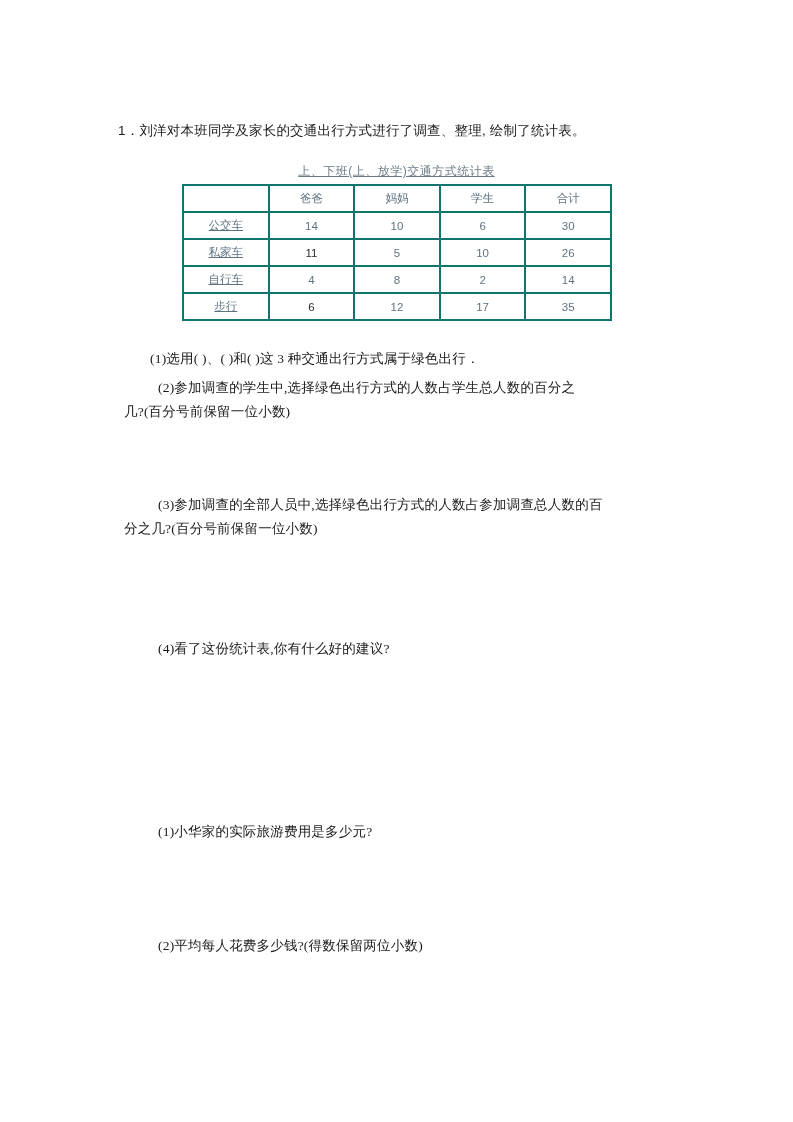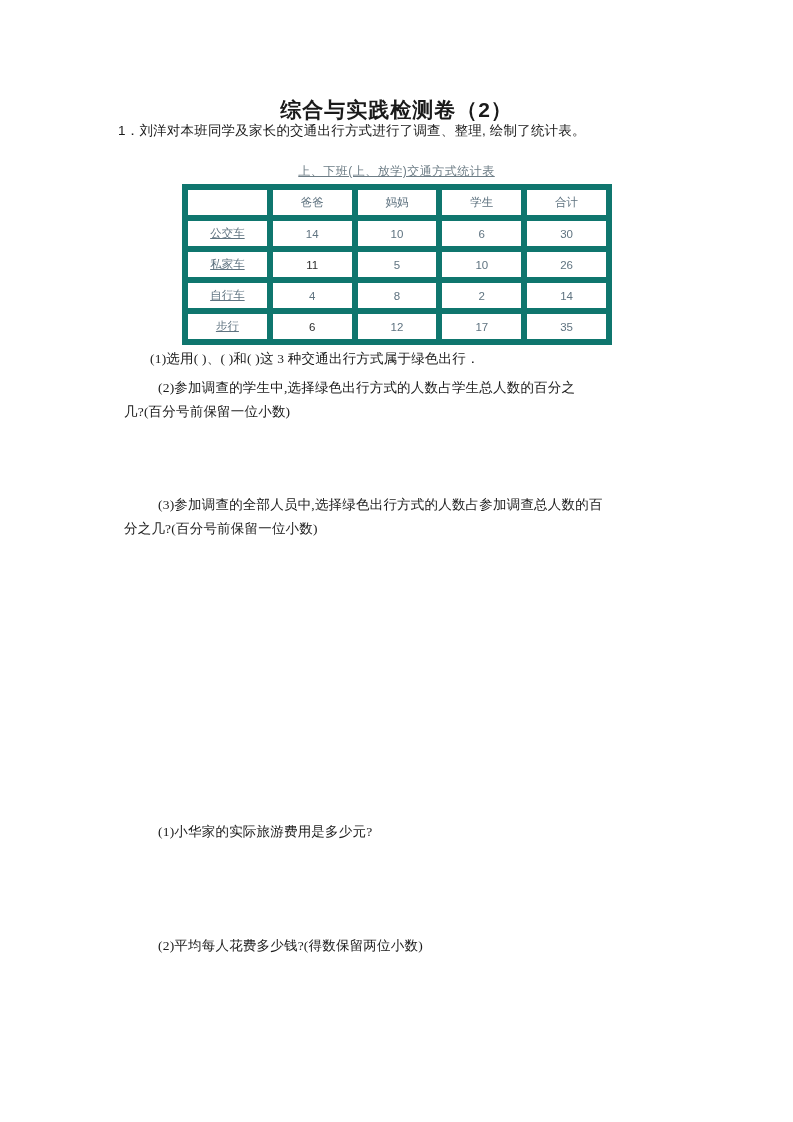--- a/index.html
+++ b/index.html
@@ -62,21 +62,21 @@
   }
   table.stat {
     border-collapse: collapse;
     width: 430px;
     table-layout: fixed;
     font-family: "Liberation Sans", sans-serif;
     font-size: 11.5px;
     color: #5f7380;
   }
   table.stat td, table.stat th {
-    border: 6px solid #0f766e;
+    border: 2px solid #0f766e;
     height: 25px;
     text-align: center;
     font-weight: normal;
     padding: 0;
   }
   table.stat thead td {
     color: #5f7380;
   }
   table.stat tbody td:first-child {
     color: #5f7380;
@@ -119,21 +119,20 @@
   .frac .den {
     display: block;
     padding: 0 2px;
   }
 </style>
 </head>
 <body>
 
 <div class="page">
 
-  <div class="title">综合与实践检测卷（2）</div>
 
   <div class="q1-line">1．刘洋对本班同学及家长的交通出行方式进行了调查、整理, 绘制了统计表。</div>
 
   <div class="table-caption">上、下班(上、放学)交通方式统计表</div>
 
   <div class="table-wrap">
     <table class="stat">
       <thead>
         <tr>
           <td></td>
@@ -174,19 +173,20 @@
         </tr>
       </tbody>
     </table>
   </div>
 
   <div class="qtext q1a">(1)选用(      )、(      )和(      )这 3 种交通出行方式属于绿色出行．</div>
   <div class="qtext q1b">(2)参加调查的学生中,选择绿色出行方式的人数占学生总人数的百分之</div>
   <div class="qtext q1b2">几?(百分号前保留一位小数)</div>
   <div class="qtext q1c">(3)参加调查的全部人员中,选择绿色出行方式的人数占参加调查总人数的百</div>
   <div class="qtext q1c2">分之几?(百分号前保留一位小数)</div>
+  <div class="qtext q1d">(4)看了这份统计表,你有什么好的建议?</div>
 
 
 
   <div class="qtext q2a1">(1)小华家的实际旅游费用是多少元?</div>
   <div class="qtext q2a2">(2)平均每人花费多少钱?(得数保留两位小数)</div>
 
 </div>
 
 </body></html>

